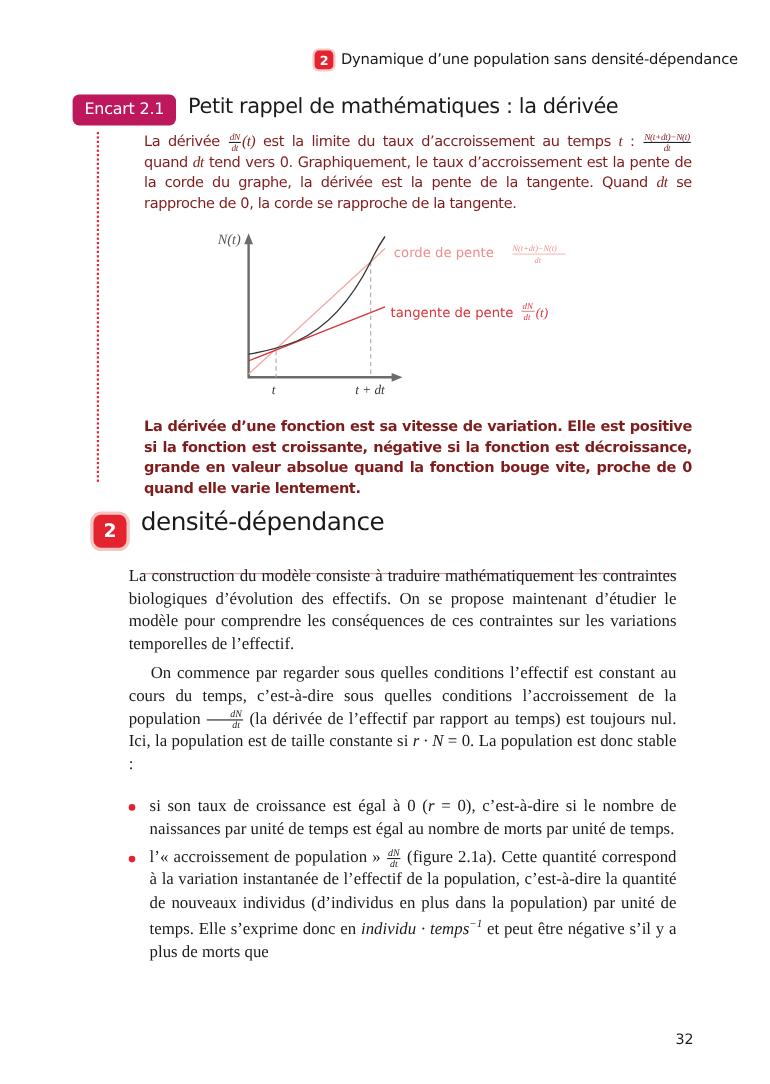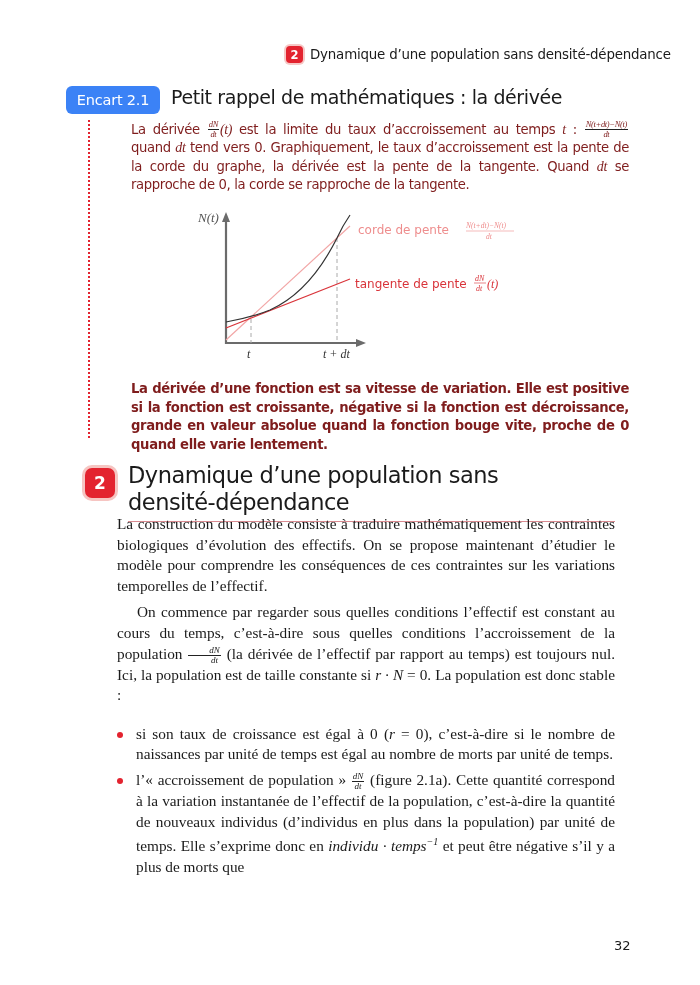--- a/index.html
+++ b/index.html
@@ -4,21 +4,21 @@
 <style>
   html, body { margin: 0; padding: 0; background: #ffffff; }
   body { width: 700px; height: 985px; position: relative; overflow: hidden; color: #1a1a1a; }
   .it { font-style: italic; }
 
   
   .running-header { position: absolute; left: 286px; top: 46px; display: flex; align-items: center; gap: 7px; font-family: "DejaVu Sans", "Liberation Sans", sans-serif; font-size: 13.4px; color: #1a1a1a; letter-spacing: -0.2px; }
   .num-badge-sm { width: 17px; height: 17px; background: #e3232f; color: #fff; border-radius: 4px; font-weight: bold; font-size: 11.5px; display: flex; align-items: center; justify-content: center; box-shadow: 0 0 0 2px #f6c8c6; }
 
   
-  .encart-tag { position: absolute; left: 66px; top: 86px; width: 94px; height: 28px; background: #3b82f6; color: #fff; border-radius: 6px; font-family: "DejaVu Sans", "Liberation Sans", sans-serif; font-size: 14.5px; display: flex; align-items: center; justify-content: center; letter-spacing: -0.2px; }
+  .encart-tag { position: absolute; left: 66px; top: 86px; width: 94px; height: 28px; background: #be185d; color: #fff; border-radius: 6px; font-family: "DejaVu Sans", "Liberation Sans", sans-serif; font-size: 14.5px; display: flex; align-items: center; justify-content: center; letter-spacing: -0.2px; }
   .encart-title { position: absolute; left: 171px; top: 86px; font-family: "DejaVu Sans", "Liberation Sans", sans-serif; font-size: 19px; color: #1a1a1a; letter-spacing: -0.4px; }
   .encart-rule { position: absolute; left: 88px; top: 120px; width: 0; height: 318px; border-left: 2.5px dotted #e3232f; }
   .encart-text { position: absolute; left: 131px; width: 498px; font-family: "DejaVu Sans", "Liberation Sans", sans-serif; font-size: 13.2px; line-height: 18.5px; color: #7f1d1d; text-align: justify; letter-spacing: -0.35px; }
   .encart-text .math { font-family: "Liberation Serif", serif; font-style: italic; font-size: 14px; }
   .frac { display: inline-block; vertical-align: middle; text-align: center; font-family: "Liberation Serif", serif; font-style: italic; font-size: 8.5px; line-height: 9px; margin: 0 1px; }
   .frac .n { display: block; border-bottom: 0.8px solid #222; padding: 0 1px; }
   .frac .d { display: block; }
 
   .figure { position: absolute; left: 190px; top: 200px; }
 
@@ -82,21 +82,20 @@
   <text x="285" y="81" font-family="Liberation Serif, serif" font-style="italic" font-size="8" fill="#d9343a">dN</text>
   <line x1="284" y1="83" x2="296" y2="83" stroke="#d9343a" stroke-width="0.6"></line>
   <text x="286" y="91" font-family="Liberation Serif, serif" font-style="italic" font-size="8" fill="#d9343a">dt</text>
   <text x="297" y="88" font-family="Liberation Serif, serif" font-style="italic" font-size="12" fill="#d9343a">(t)</text>
 </svg>
 
 <div class="encart-text" style="top:380px;font-weight:bold;">La dérivée d’une fonction est sa vitesse de variation. Elle est positive si la fonction est croissante, négative si la fonction est décroissance, grande en valeur absolue quand la fonction bouge vite, proche de 0 quand elle varie lentement.</div>
 
 <div class="sec-badge">2</div>
 <div class="sec-title">
-  <div>Dynamique d’une population sans</div>
   <div>densité-dépendance</div>
 </div>
 <div class="sec-rule"></div>
 
 <div class="body-text" style="top:514px;">
   <p>La construction du modèle consiste à traduire mathématiquement les contraintes biologiques d’évolution des effectifs. On se propose maintenant d’étudier le modèle pour comprendre les conséquences de ces contraintes sur les variations temporelles de l’effectif.</p>
   <p class="indent" style="margin-top:6px;"><span>On commence par regarder sous quelles conditions l’effectif est constant au cours du temps, c’est-à-dire sous quelles conditions l’accroissement de la population </span><span class="frac"><span class="n">dN</span><span class="d">dt</span></span><span> (la dérivée de l’effectif par rapport au temps) est toujours nul. Ici, la population est de taille constante si </span><span class="it">r · N</span><span> = 0. La population est donc stable :</span></p>
   <ul class="bullets" style="margin-top:4px;">
     <li style="margin-top:18px;"><span class="dot"></span><span>si son taux de croissance est égal à 0 (</span><span class="it">r</span><span> = 0), c’est-à-dire si le nombre de naissances par unité de temps est égal au nombre de morts par unité de temps.</span></li>
   </ul>

